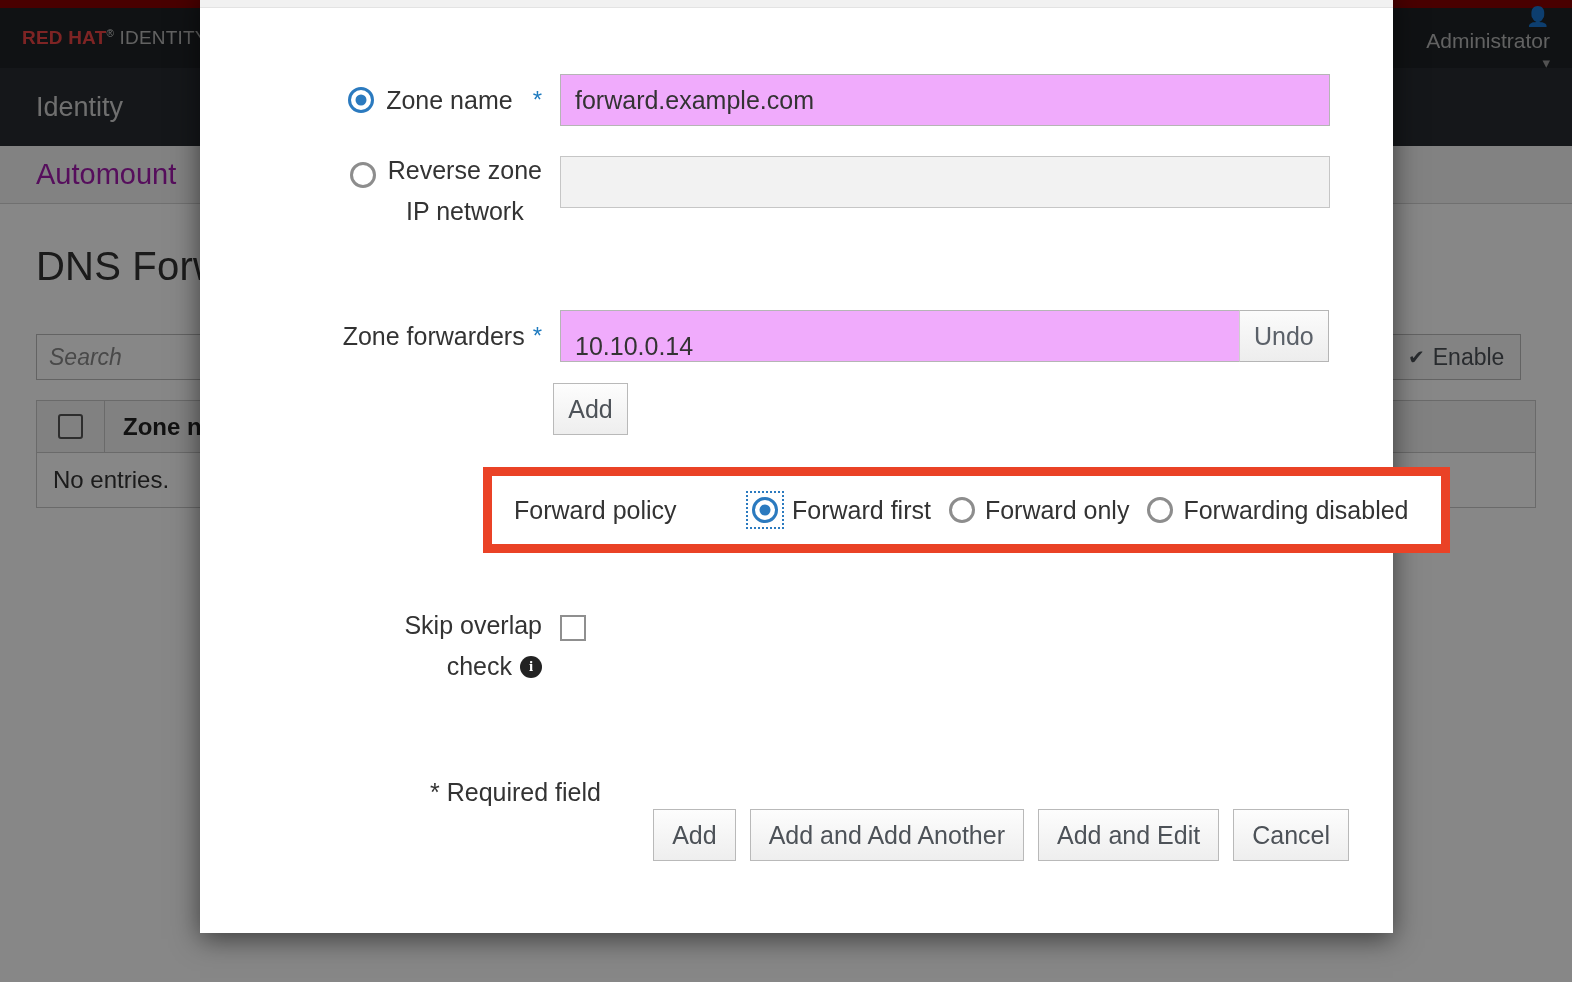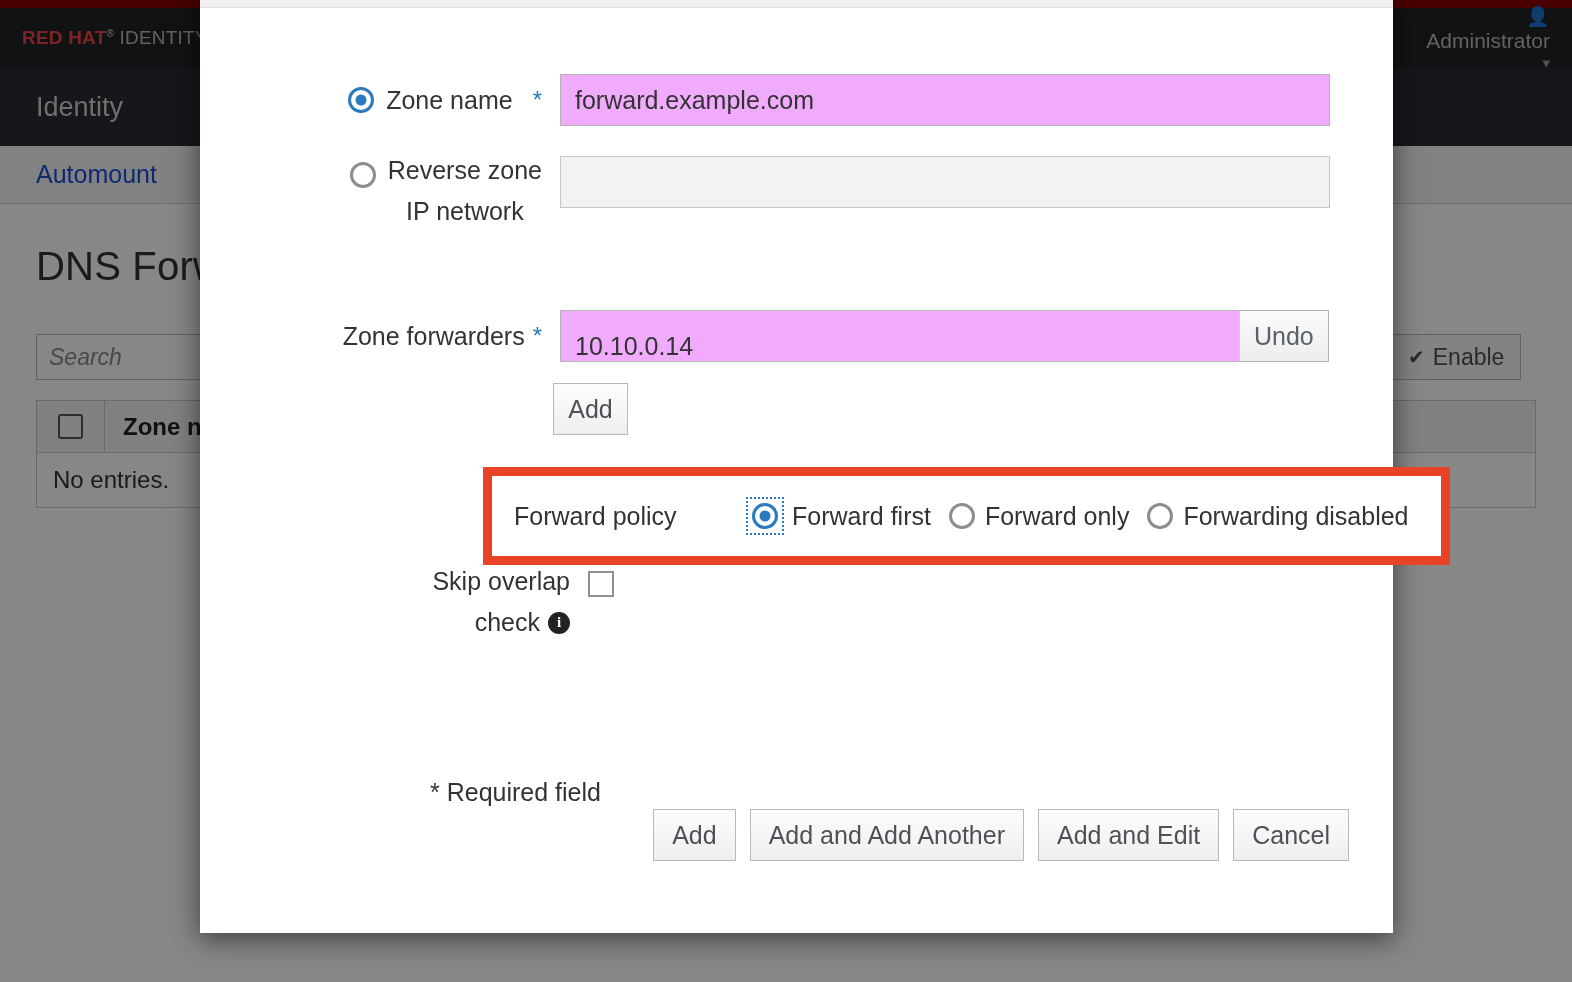--- a/index.html
+++ b/index.html
@@ -42,21 +42,21 @@
     background: #292d32;
     display: flex; align-items: center; padding-left: 36px;
   }
   .nav-primary { font-size: 27px; color: #d2d2d2; }
 
   .bg-subnav {
     position: absolute; left: 0; top: 146px; width: 1572px; height: 58px;
     background: #f5f5f5; border-bottom: 1px solid #d4d4d4;
     display: flex; align-items: center; padding-left: 36px;
   }
-  .subnav-item { font-size: 25px; color: #1d4ed8; }
+  .subnav-item { font-size: 29px; color: #a21caf; }
 
   .bg-content { position: absolute; left: 0; top: 204px; width: 1572px; height: 778px; background: #fff; }
   .page-title {
     position: absolute; left: 36px; top: 40px;
     font-size: 40px; color: #333; font-weight: normal; letter-spacing: .2px;
   }
   .search-row {
     position: absolute; left: 36px; top: 130px; width: 1500px; height: 46px;
     display: flex; align-items: center; gap: 10px;
   }
@@ -145,21 +145,21 @@
     border: 1px solid #b5b5b5; border-left: 1px solid #cfcfcf;
     background: linear-gradient(#fbfbfb, #ededed);
     font-size: 25px; color: #5b6169;
     display: flex; align-items: center; justify-content: center;
   }
 
   .add-btn { width: 75px; height: 52px; }
 
   #policy-highlight {
     position: absolute; left: 283px; top: 459px;
-    width: 967px; height: 98px;
+    width: 967px; height: 86px;
     border: 9px solid #ea4226; background: #fff;
   }
   .policy-inner {
     position: absolute; inset: 0;
     display: flex; align-items: center;
   }
   .policy-label {
     position: absolute; left: 22px; top: 50%; transform: translateY(-50%);
     font-size: 25px; color: #333; white-space: nowrap;
   }
@@ -310,21 +310,21 @@
 
             <div class="opt">
               <span class="radio"></span>
               <span>Forwarding disabled</span>
             </div>
 
           </div>
         </div>
       </div>
 
-      <div class="frow" style="left:0; top:559px; width:100%;margin-left:28px;">
+      <div class="frow" style="left:0; top:603px; width:100%;">
         <div style="width:360px; padding-right:18px; text-align:right;">
           <div class="flabel">Skip overlap</div>
           <div style="margin-top:12px; display:flex; align-items:center; justify-content:flex-end;">
             <span class="flabel">check</span>
             <span class="info-icon">i</span>
           </div>
         </div>
         <div style="padding-top:4px;">
           <div class="skip-checkbox"></div>
         </div>

